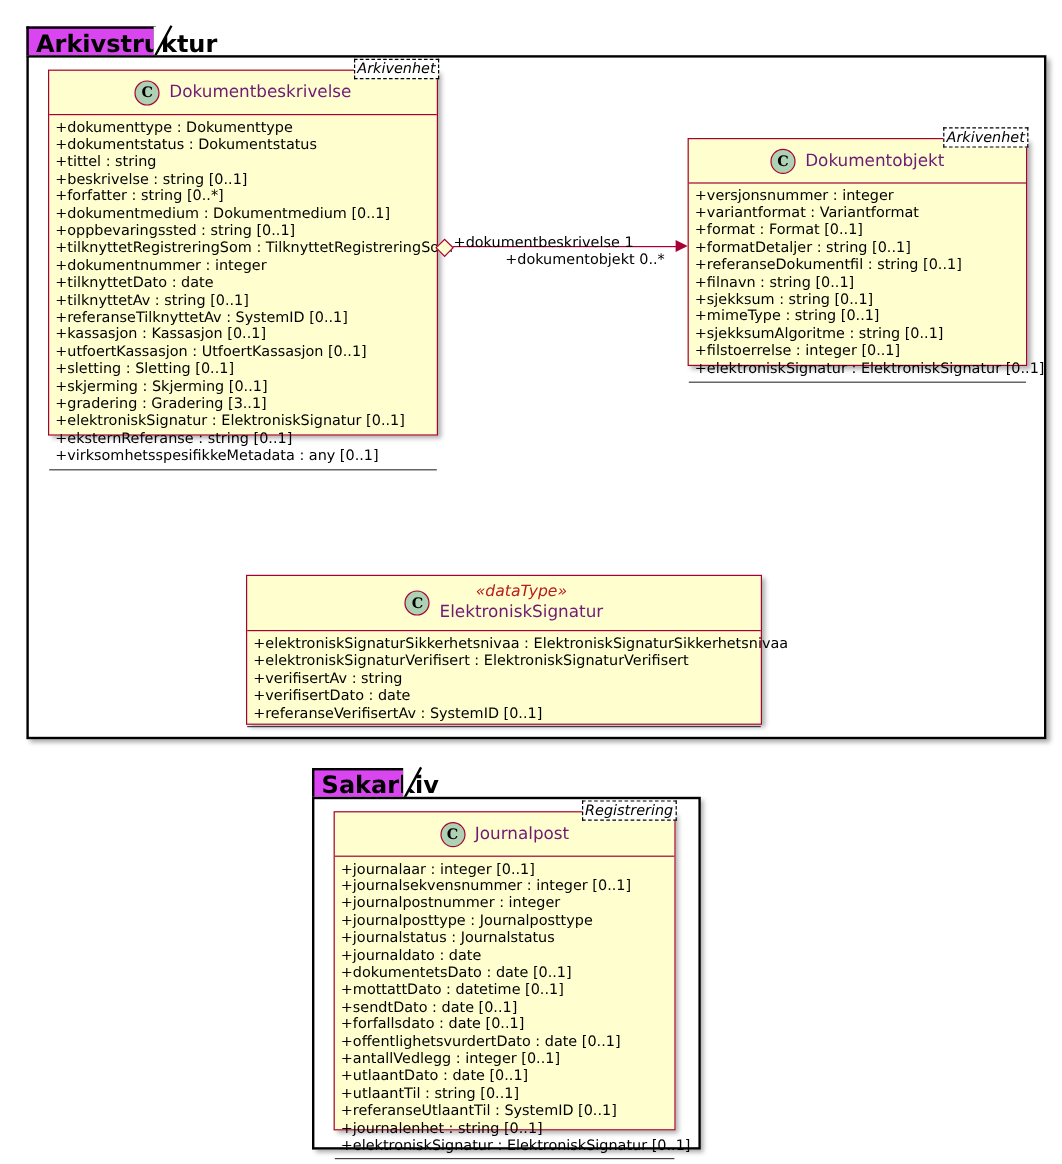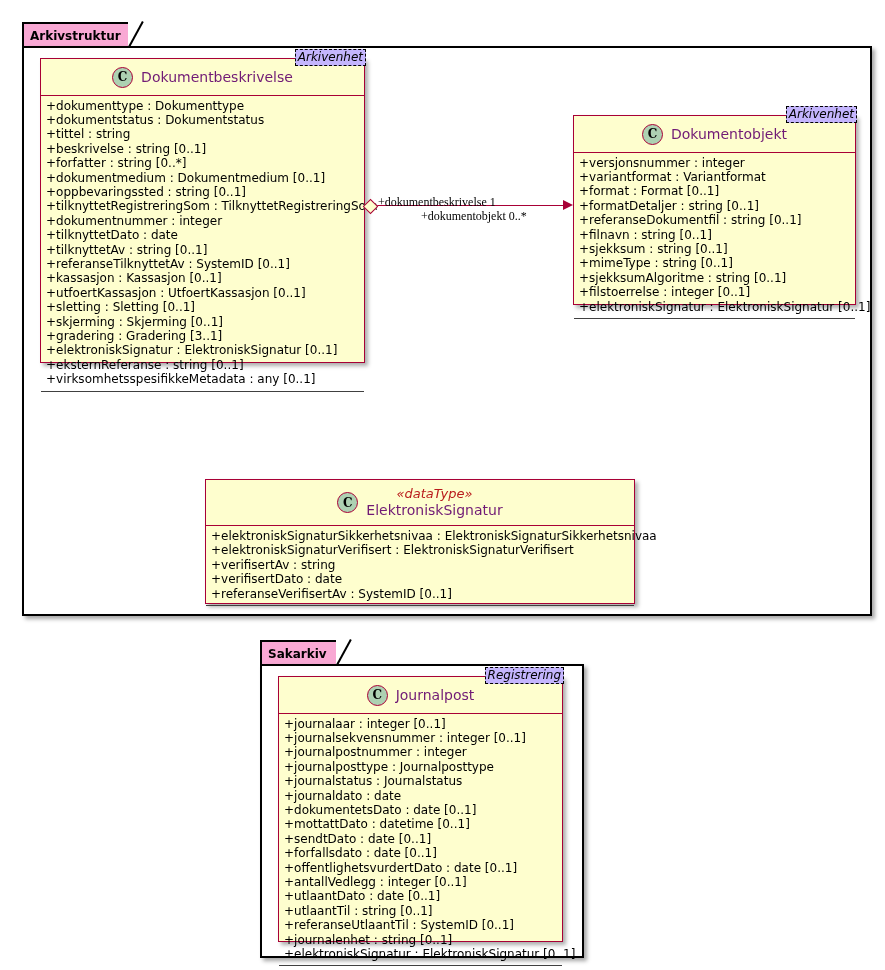--- a/index.html
+++ b/index.html
@@ -19,28 +19,28 @@
   .package {
     position: absolute;
     box-sizing: border-box;
     background: #ffffff;
     border: 2px solid #000000;
     box-shadow: 3px 3px 4px rgba(0,0,0,0.35);
   }
   .package-tab {
     position: absolute;
     box-sizing: border-box;
-    background: #f9a8d4;
+    background: #d946ef;
     border: 2px solid #000000;
     border-bottom: none;
     display: flex;
     align-items: center;
     padding-left: 6px;
     font-weight: bold;
-    font-size: 12px;
+    font-size: 20px;
     color: #000000;
     white-space: nowrap;
   }
   .package-tab .tab-slant {
     position: absolute;
     right: -14px;
     top: -2px;
     width: 0;
     height: 0;
     border-left: 14px solid #ffffff;
@@ -108,21 +108,21 @@
   }
   .class-title {
     font-size: 14px;
     color: #701a75;
     white-space: nowrap;
   }
   .stereo-tag {
     position: absolute;
     top: -10px;
     right: -2px;
-    background: #c4b5fd;
+    background: #ffffff;
     border: 1px dashed #000000;
     font-style: italic;
     font-size: 12px;
     padding: 0px 2px 1px 2px;
     color: #000000;
     white-space: nowrap;
     line-height: 1.2;
   }
   .uml-attrs {
     box-sizing: border-box;
@@ -161,21 +161,20 @@
     border-top: 5px solid transparent;
     border-bottom: 5px solid transparent;
     border-left: 10px solid #a80036;
   }
   .assoc-label {
     position: absolute;
     font-size: 12px;
     color: #000000;
     white-space: nowrap;
     line-height: 14px;
-    font-family: Liberation Serif, serif;
   }
 </style>
 </head>
 <body>
 
 <div class="package-tab" style="left:22px; top:22px; width:108px; height:26px;">
   <span>Arkivstruktur</span>
   <span class="tab-slant"></span>
   <span class="tab-slant-line"></span>
 </div>

